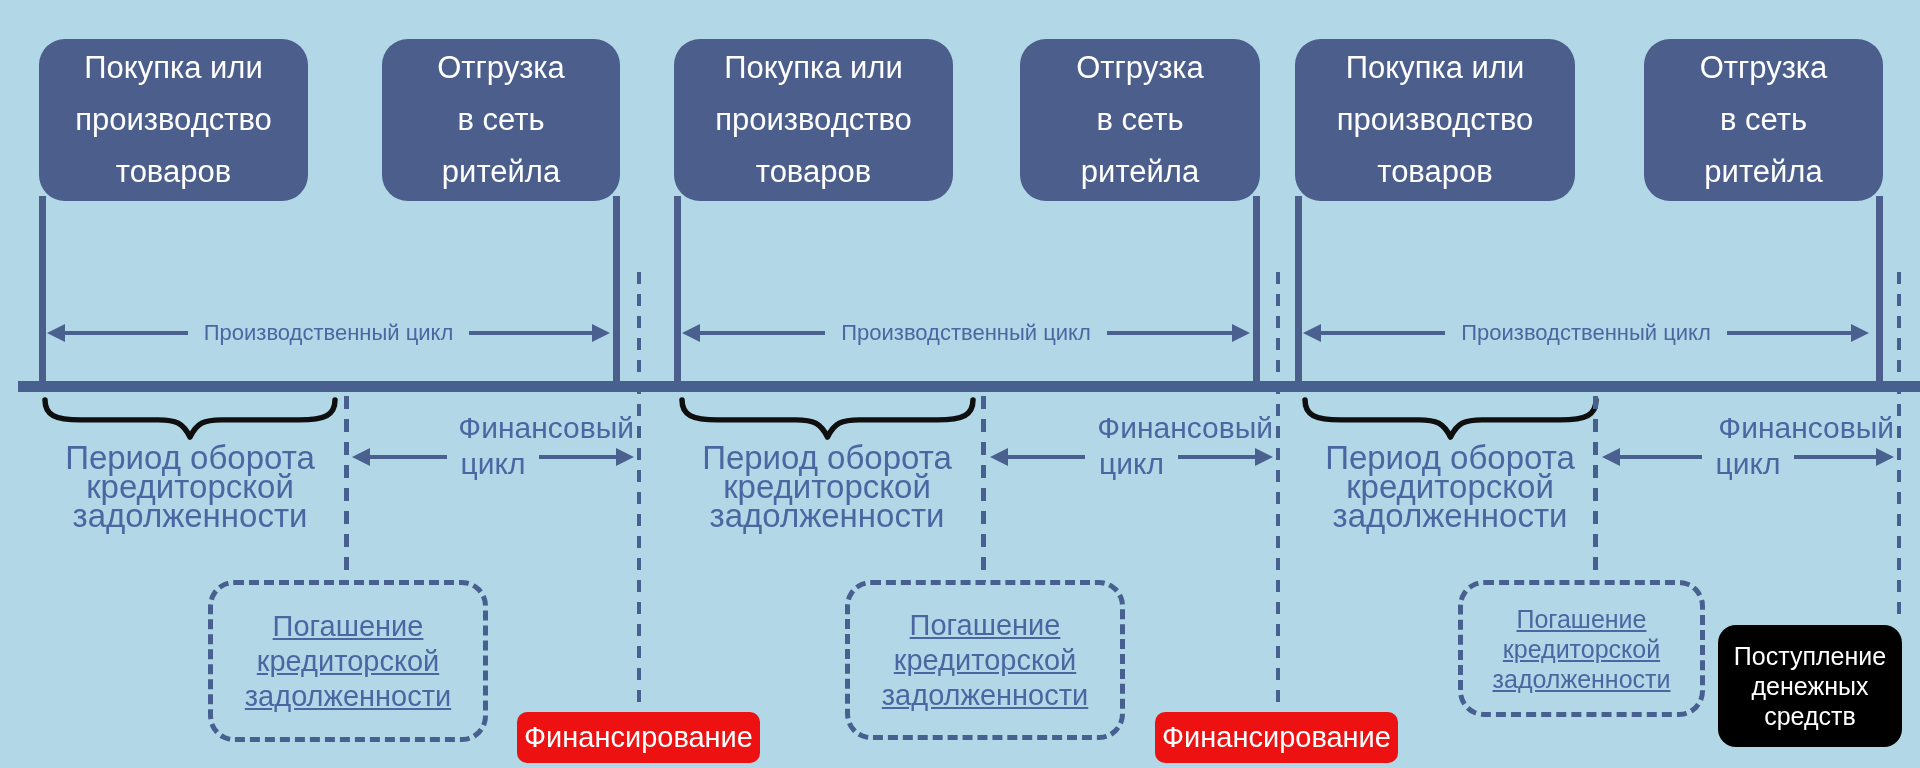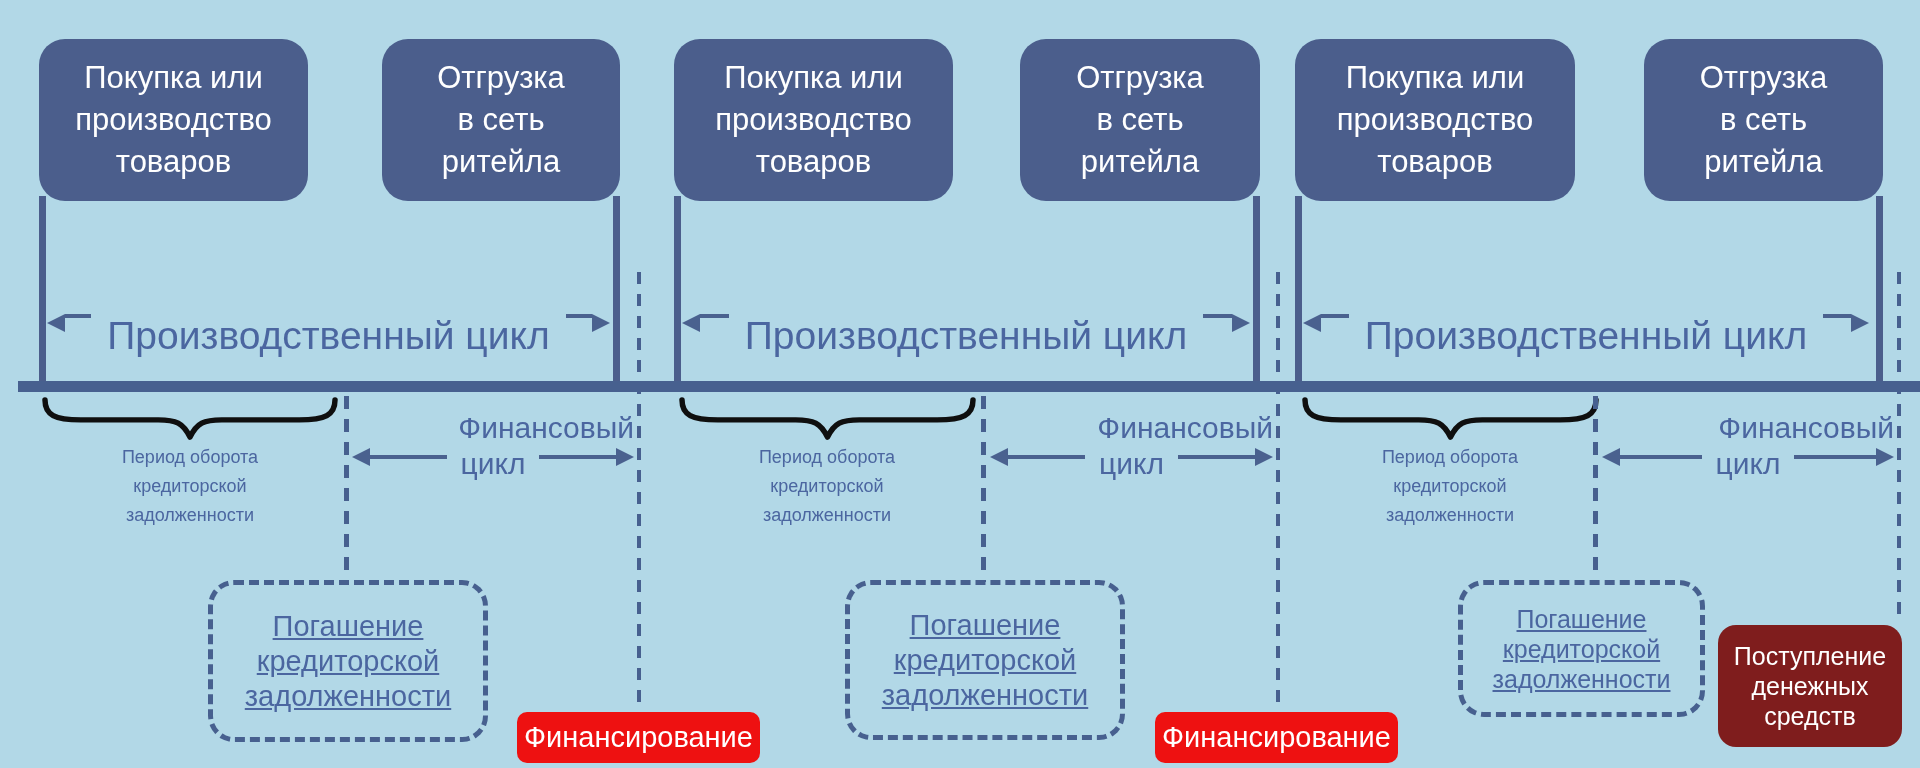--- a/index.html
+++ b/index.html
@@ -5,41 +5,41 @@
   html,body{margin:0;padding:0;background:#b2d8e7;}
   *{box-sizing:border-box;}
   .canvas{
     position:relative;width:1920px;height:768px;background:#b2d8e7;overflow:hidden;
     font-family:"Liberation Sans","DejaVu Sans",sans-serif;
   }
   
   .box{
     position:absolute;top:39px;height:162px;background:#4b5e8c;border-radius:26px;
     color:#ffffff;display:flex;align-items:center;justify-content:center;text-align:center;
-    white-space:pre-line;font-size:31px;line-height:42px;
+    white-space:pre-line;font-size:31px;line-height:52px;
   }
   
   .drop{position:absolute;top:196px;height:190px;width:7px;background:#4b5e8c;}
   
   .prod-row{
-    position:absolute;top:314px;height:38px;display:flex;
-    color:#4b66a0;font-size:39px;
+    position:absolute;top:314px;height:38px;display:flex;align-items:center;
+    color:#4b66a0;font-size:22px;
   }
   .hline{flex:1;height:4px;background:#4a618f;min-width:20px;}
   .head-l{width:0;height:0;border-top:9px solid transparent;border-bottom:9px solid transparent;border-right:18px solid #4a618f;}
   .head-r{width:0;height:0;border-top:9px solid transparent;border-bottom:9px solid transparent;border-left:18px solid #4a618f;}
   .prod-label{padding:0 16px;white-space:nowrap;}
   
   .timeline{position:absolute;left:18px;top:381px;width:1902px;height:11px;background:#47608f;}
   
   .brace{position:absolute;top:396px;height:46px;}
   
   .ap-label{
     position:absolute;top:443px;width:280px;text-align:center;color:#4b66a0;
-    font-size:18px;line-height:29px;white-space:pre-line;
+    font-size:33px;line-height:29px;white-space:pre-line;
   }
   
   .fin{position:absolute;top:410px;display:flex;flex-direction:column;color:#4b66a0;}
   .fin-word{text-align:right;font-size:30px;height:35px;line-height:35px;}
   .fin-row{display:flex;align-items:center;height:37px;font-size:30px;}
   .fin-row .hline,.fin-row .head-l,.fin-row .head-r{transform:translateY(-7px);}
   .fin-cycle-word{padding:0 14px;line-height:37px;}
   
   .connector{
     position:absolute;top:396px;width:5px;height:186px;
@@ -58,21 +58,21 @@
   }
   .dashed-lg{font-size:29px;line-height:35px;}
   .dashed-sm{font-size:25px;line-height:30px;}
   
   .badge{
     position:absolute;top:712px;height:51px;width:243px;background:#ee1111;border-radius:10px;
     color:#ffffff;display:flex;align-items:center;justify-content:center;font-size:29px;
   }
   
   .money{
-    position:absolute;left:1718px;top:625px;width:184px;height:122px;background:#7f1d1d;
+    position:absolute;left:1718px;top:625px;width:184px;height:122px;background:#000000;
     border-radius:18px;color:#ffffff;display:flex;align-items:center;justify-content:center;
     text-align:center;font-size:25px;line-height:30px;white-space:pre-line;
   }
 </style>
 </head>
 <body>
 
 <div class="canvas">
 
   <div class="box" style="left:39px;width:269px;">Покупка или

